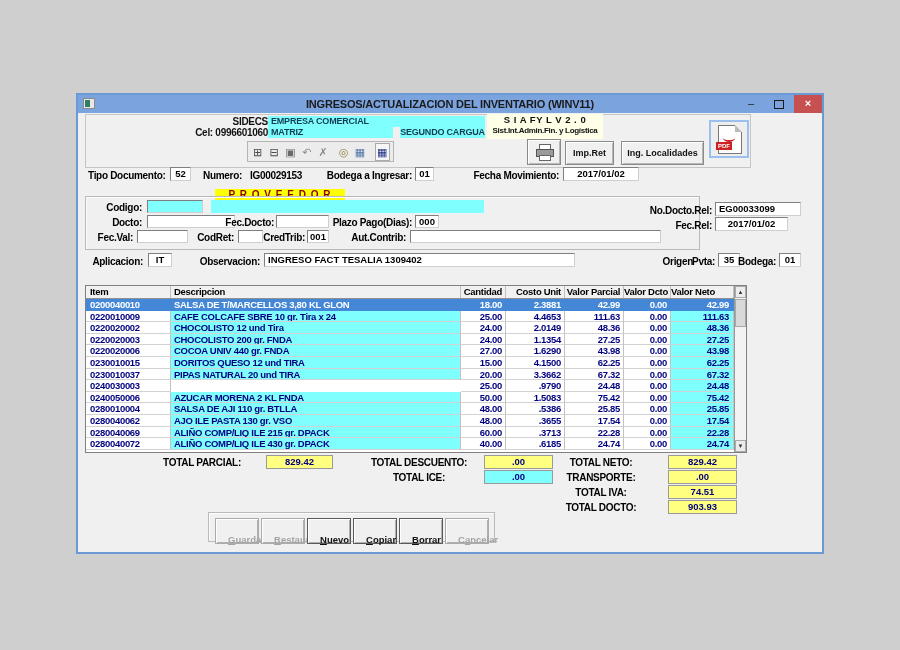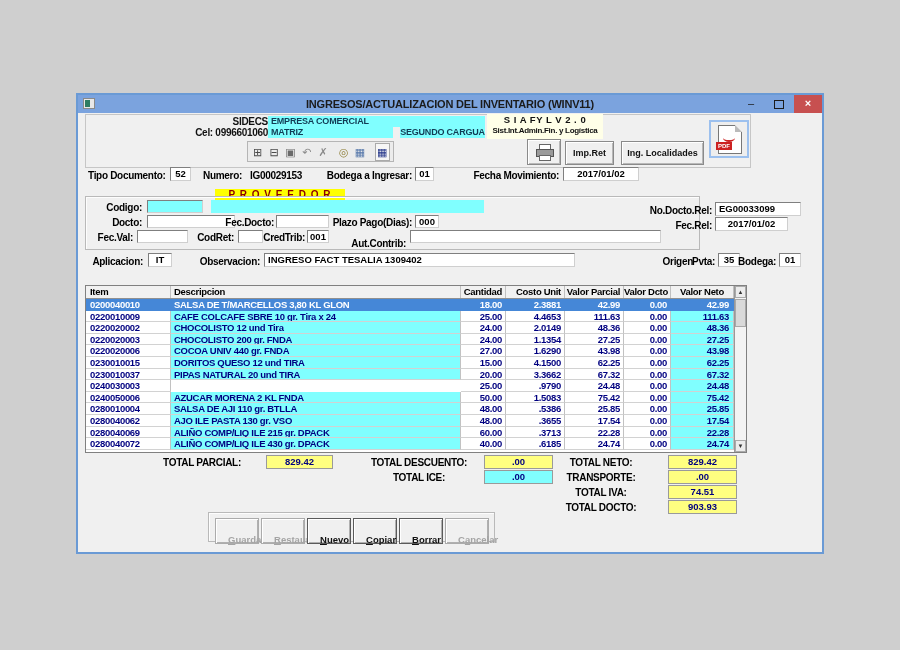--- a/index.html
+++ b/index.html
@@ -89,21 +89,21 @@
   .c-costo{left:420px;width:59px;text-align:right;padding-right:3px;}
   .c-parcial{left:479px;width:59px;text-align:right;padding-right:3px;}
   .c-dcto{left:538px;width:47px;text-align:right;padding-right:3px;}
   .c-neto{left:585px;width:63px;text-align:right;padding-right:4px;background:#80ffff;}
   .h-item{left:0;width:85px;padding-left:4px;}
   .h-desc{left:85px;width:290px;padding-left:3px;}
   .h-cant{left:375px;width:45px;text-align:right;padding-right:3px;}
   .h-costo{left:420px;width:59px;text-align:right;padding-right:3px;}
   .h-parcial{left:479px;width:59px;text-align:right;padding-right:3px;}
   .h-dcto{left:538px;width:47px;text-align:right;padding-right:3px;}
-  .h-neto{left:585px;width:63px;text-align:center;padding-right:0;}
+  .h-neto{left:585px;width:63px;text-align:left;padding-right:0;}
   .grid-row.selected .cell{background:#4587d7;color:#fff;border-right-color:#4587d7;border-bottom-color:#4587d7;}
   .scrollbar{position:absolute;right:0;top:0;width:12px;height:166px;background:#f3f3f3;border-left:1px solid #999;box-sizing:border-box;}
   .sb-btn{position:absolute;left:0;width:11px;height:12px;background:#ececec;border:1px solid #aaa;box-sizing:border-box;
           text-align:center;font-size:6px;line-height:10px;color:#333;}
   .sb-up{top:0;}
   .sb-down{bottom:0;}
   .sb-thumb{position:absolute;left:0;top:13px;width:11px;height:28px;background:#d9d9d9;border:1px solid #a8a8a8;box-sizing:border-box;}
 
   
   .total-label{position:absolute;font-size:10px;font-weight:bold;color:#000;text-align:center;white-space:nowrap;letter-spacing:-0.3px;line-height:13px;}
@@ -195,21 +195,21 @@
     <div class="field" style="left:198px;top:120px;width:53px;height:13px;"></div>
     <div class="w-label ta-r" style="left:214px;top:121px;width:120px;">Plazo Pago(Dias):</div>
     <div class="field" style="left:337px;top:120px;width:24px;height:13px;">000</div>
 
     <div class="w-label ta-r" style="left:0px;top:136px;width:55px;">Fec.Val:</div>
     <div class="field" style="left:59px;top:135px;width:51px;height:13px;"></div>
     <div class="w-label ta-r" style="left:86px;top:136px;width:70px;">CodRet:</div>
     <div class="field" style="left:160px;top:135px;width:25px;height:13px;"></div>
     <div class="w-label ta-r" style="left:157px;top:136px;width:70px;">CredTrib:</div>
     <div class="field" style="left:229px;top:135px;width:22px;height:13px;">001</div>
-    <div class="w-label ta-r" style="left:248px;top:136px;width:80px;margin-top:6px;">Aut.Contrib:</div>
+    <div class="w-label ta-r" style="left:248px;top:136px;width:80px;">Aut.Contrib:</div>
     <div class="field" style="left:332px;top:135px;width:251px;height:13px;"></div>
 
     <div class="w-label ta-r" style="left:514px;top:109px;width:120px;">No.Docto.Rel:</div>
     <div class="field ta-l" style="left:637px;top:107px;width:86px;">EG00033099</div>
     <div class="w-label ta-r" style="left:514px;top:124px;width:120px;">Fec.Rel:</div>
     <div class="field" style="left:637px;top:122px;width:73px;">2017/01/02</div>
 
     <div class="w-label ta-r" style="left:0px;top:160px;width:65px;">Aplicacion:</div>
     <div class="field" style="left:70px;top:158px;width:24px;">IT</div>
     <div class="w-label ta-r" style="left:92px;top:160px;width:90px;">Observacion:</div>

